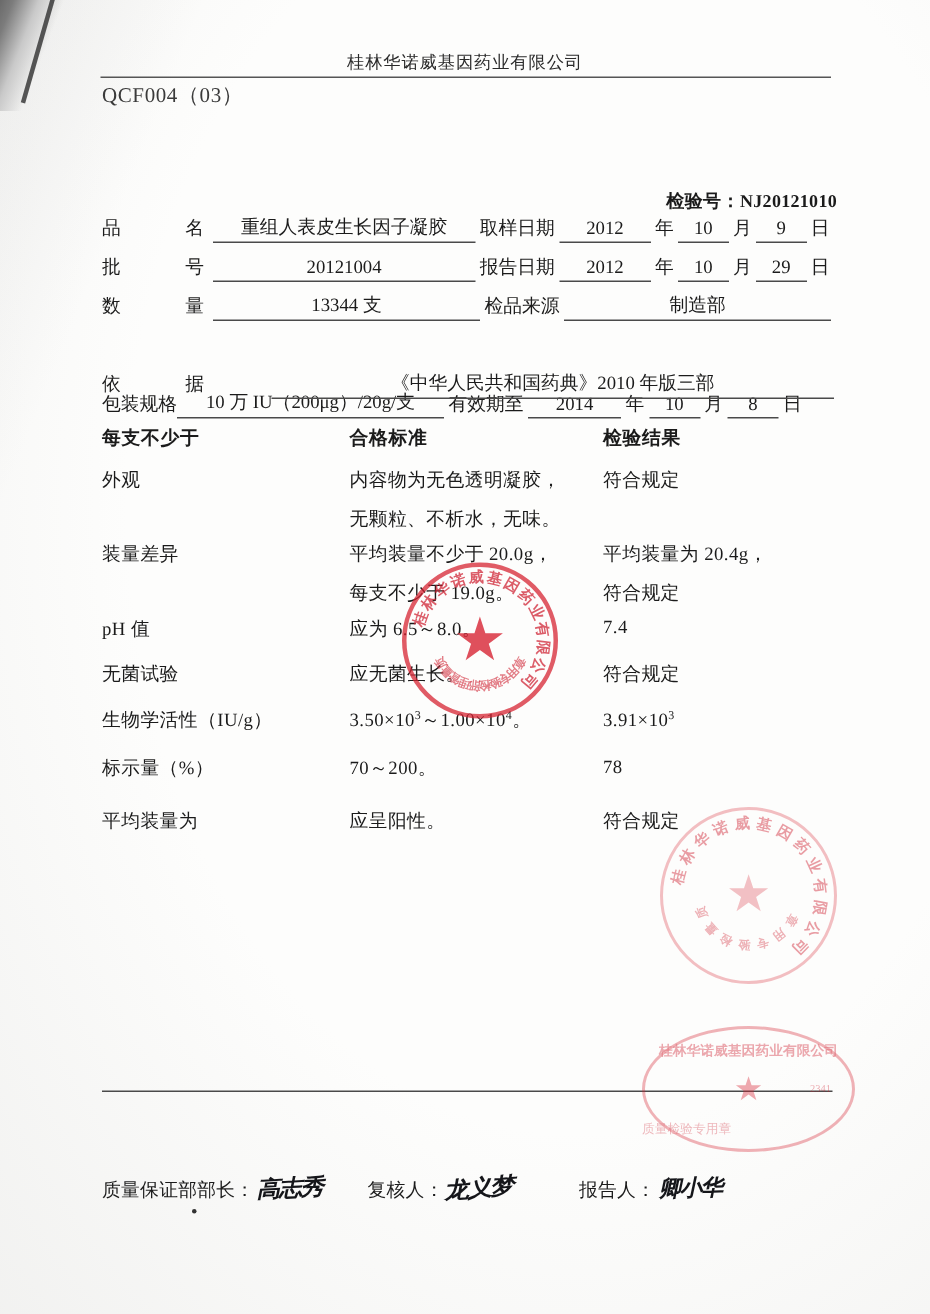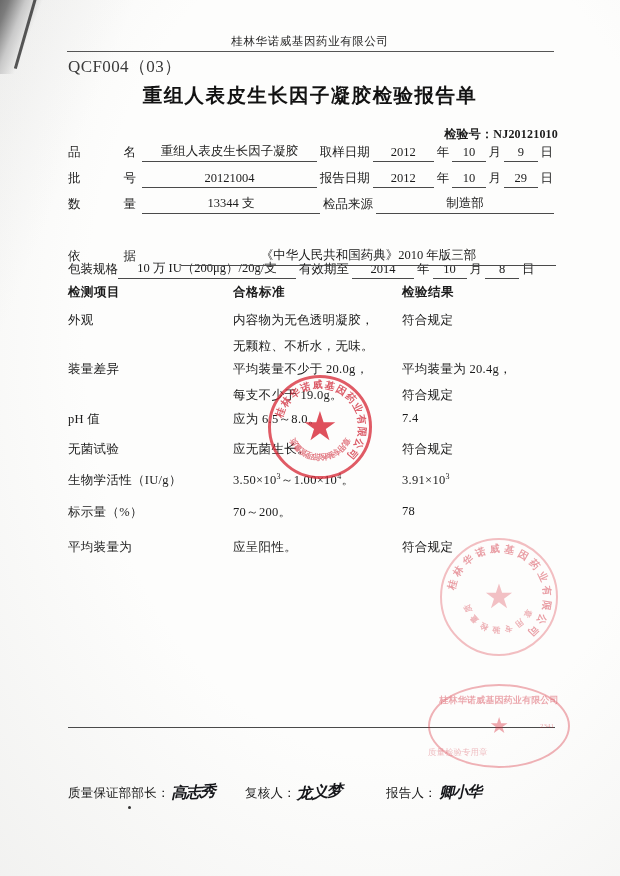--- a/index.html
+++ b/index.html
@@ -70,21 +70,21 @@
     left: 67px;
     top: 51px;
     width: 487px;
     height: 1px;
     background: #555;
   }
   .doccode {
     position: absolute;
     left: 68px;
     top: 55px;
-    font-size: 17px;
+    font-size: 14px;
     letter-spacing: .4px;
     color: #3a3a3a;
     font-family: "Liberation Serif", serif;
   }
   .title {
     position: absolute;
     top: 82px;
     left: 0;
     width: 620px;
     text-align: center;
@@ -328,21 +328,20 @@
 
 <div class="page">
 
   <div class="paper-tone"></div>
   <div class="scan-edge"></div>
   <div class="scan-edge2"></div>
 
   <div class="company">桂林华诺威基因药业有限公司</div>
   <div class="rule-top"></div>
   <div class="doccode">QCF004（03）</div>
-  <div class="title">重组人表皮生长因子凝胶检验报告单</div>
 
   <div class="insp-no">
     <span class="lbl">检验号：</span><span class="val">NJ20121010</span>
   </div>
 
   <div class="meta-row m1">
     <span class="lab">品　　名</span>
     <span class="fill w-name">重组人表皮生长因子凝胶</span>
     <span class="plain">取样日期</span>
     <span class="fill w-year">2012</span>
@@ -383,21 +382,21 @@
     <span class="fill w-day">8</span>
     <span class="plain">日</span>
   </div>
 
   <div class="meta-row m5">
     <span class="lab">依　　据</span>
     <span class="fill w-basis">《中华人民共和国药典》2010 年版三部</span>
   </div>
 
   <div class="thead">
-    <span class="col-item">检测项目</span>
+    <span class="col-item">每支不少于</span>
     <span class="col-std">合格标准</span>
     <span class="col-res">检验结果</span>
   </div>
 
   <div class="trow" style="top:312px">
     <span class="c-item">外观</span>
     <span class="c-std">内容物为无色透明凝胶，</span>
     <span class="c-res">符合规定</span>
   </div>
   <div class="sub" style="top:338px">

